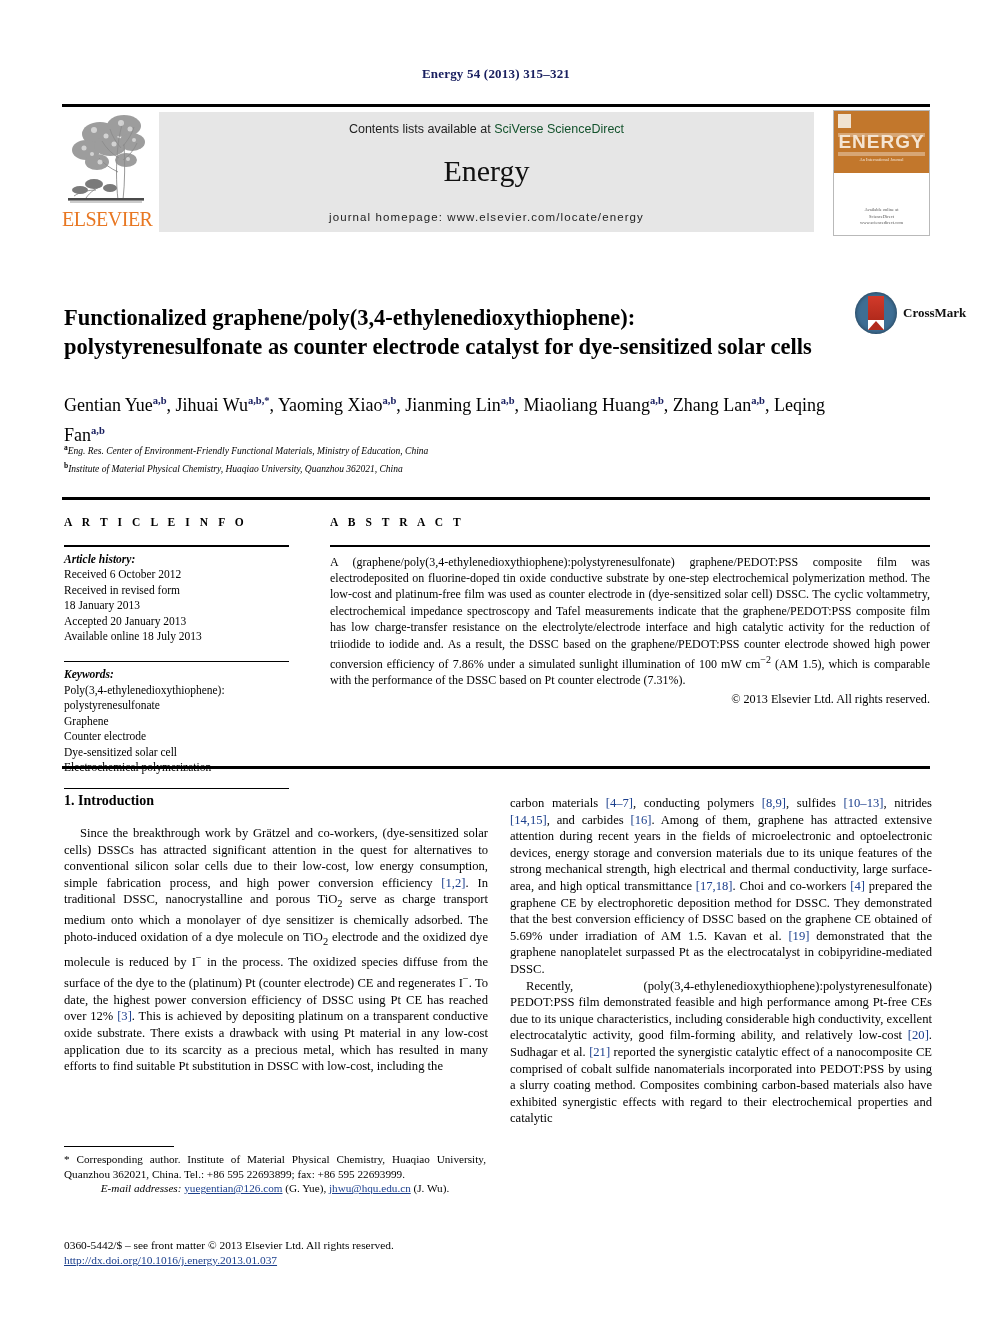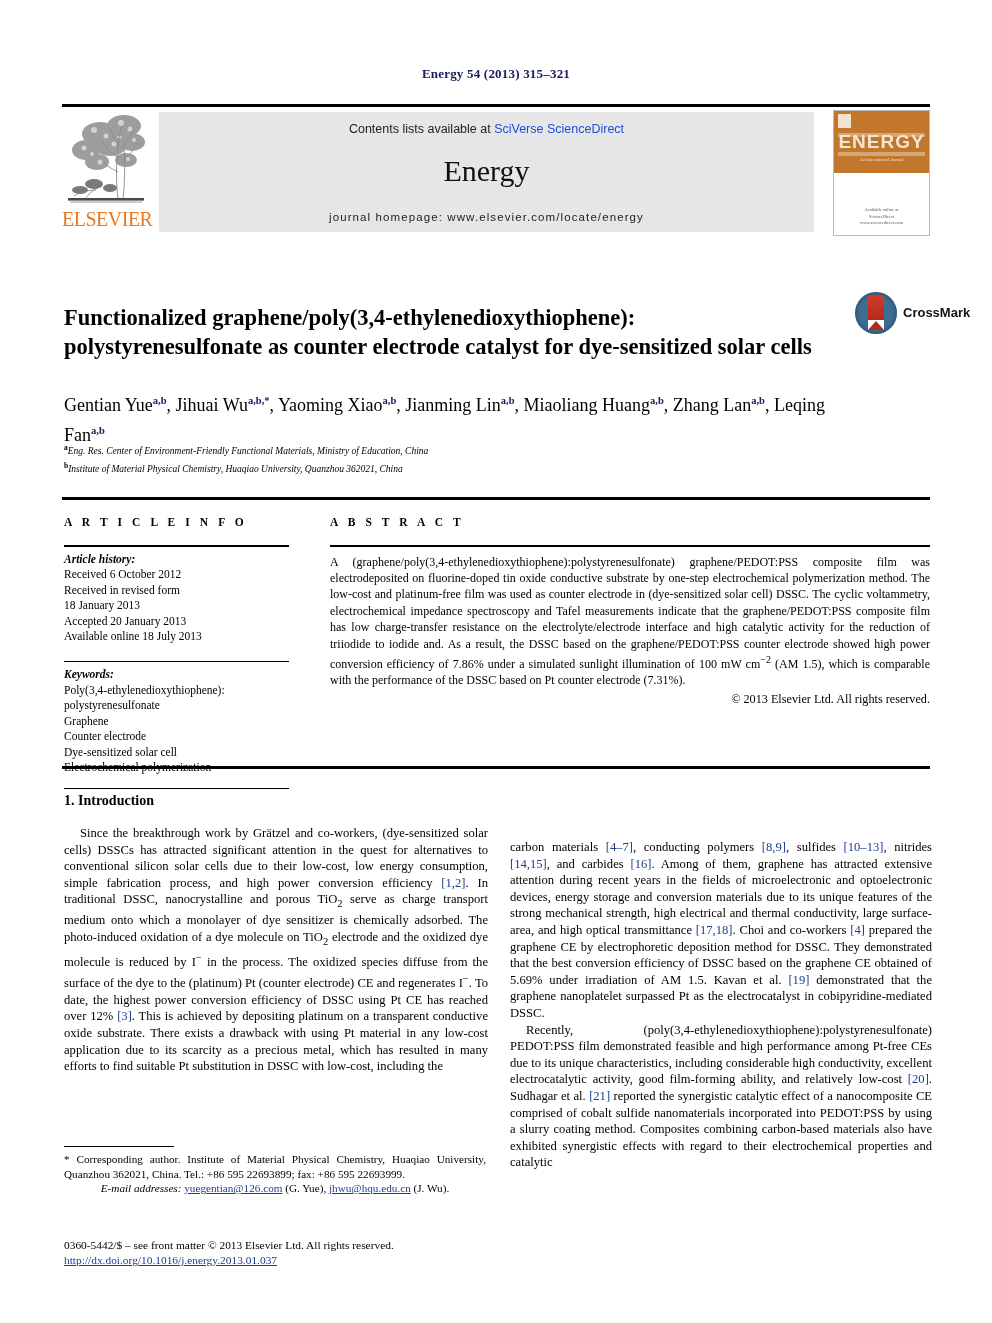--- a/index.html
+++ b/index.html
@@ -90,21 +90,21 @@
     position: absolute;
     top: 10px;
     left: 0;
     width: 100%;
     text-align: center;
     font-family: "Liberation Sans", sans-serif;
     font-size: 12.5px;
     color: #222222;
   }
   .banner-contents .sd-link {
-    color: #1d4ed8;
+    color: #14532d;
   }
   .banner-journal {
     position: absolute;
     top: 42px;
     left: 0;
     width: 100%;
     text-align: center;
     font-family: "Liberation Serif", serif;
     font-size: 30px;
     color: #111111;
@@ -228,21 +228,21 @@
     bottom: 4px;
     width: 0; height: 0;
     border-left: 8px solid transparent;
     border-right: 8px solid transparent;
     border-bottom: 9px solid #b22a1c;
   }
   .crossmark-label {
     position: absolute;
     left: 48px;
     top: 13px;
-    font-family: Liberation Sans, sans-serif;
+    font-family: Liberation Serif, serif;
     font-weight: bold;
     font-size: 13px;
     color: #111111;
   }
 
   
   .authors {
     position: absolute;
     left: 64px;
     top: 388px;
@@ -532,21 +532,21 @@
   </div>
 
   <div class="rule-strong" style="top:766px;"></div>
 
   <div class="sec-title" style="left:64px; top:793px;">1.  Introduction</div>
 
   <div class="bodycol" style="left:64px; top:825px; width:424px;">
     <p><span>Since the breakthrough work by Grätzel and co-workers, (dye-sensitized solar cells) DSSCs has attracted significant attention in the quest for alternatives to conventional silicon solar cells due to their low-cost, low energy consumption, simple fabrication process, and high power conversion efficiency </span><a class="ref" href="#">[1,2]</a><span>. In traditional DSSC, nanocrystalline and porous TiO</span><sub>2</sub><span> serve as charge transport medium onto which a monolayer of dye sensitizer is chemically adsorbed. The photo-induced oxidation of a dye molecule on TiO</span><sub>2</sub><span> electrode and the oxidized dye molecule is reduced by I</span><sup>−</sup><span> in the process. The oxidized species diffuse from the surface of the dye to the (platinum) Pt (counter electrode) CE and regenerates I</span><sup>−</sup><span>. To date, the highest power conversion efficiency of DSSC using Pt CE has reached over 12% </span><a class="ref" href="#">[3]</a><span>. This is achieved by depositing platinum on a transparent conductive oxide substrate. There exists a drawback with using Pt material in any low-cost application due to its scarcity as a precious metal, which has resulted in many efforts to find suitable Pt substitution in DSSC with low-cost, including the</span></p>
   </div>
 
-  <div class="bodycol" style="left:510px; top:795px; width:422px;margin-top:44px;">
+  <div class="bodycol" style="left:510px; top:795px; width:422px;">
     <p class="noindent"><span>carbon materials </span><a class="ref" href="#">[4–7]</a><span>, conducting polymers </span><a class="ref" href="#">[8,9]</a><span>, sulfides </span><a class="ref" href="#">[10–13]</a><span>, nitrides </span><a class="ref" href="#">[14,15]</a><span>, and carbides </span><a class="ref" href="#">[16]</a><span>. Among of them, graphene has attracted extensive attention during recent years in the fields of microelectronic and optoelectronic devices, energy storage and conversion materials due to its unique features of the strong mechanical strength, high electrical and thermal conductivity, large surface-area, and high optical transmittance </span><a class="ref" href="#">[17,18]</a><span>. Choi and co-workers </span><a class="ref" href="#">[4]</a><span> prepared the graphene CE by electrophoretic deposition method for DSSC. They demonstrated that the best conversion efficiency of DSSC based on the graphene CE obtained of 5.69% under irradiation of AM 1.5. Kavan et al. </span><a class="ref" href="#">[19]</a><span> demonstrated that the graphene nanoplatelet surpassed Pt as the electrocatalyst in cobipyridine-mediated DSSC.</span></p>
     <p><span>Recently, (poly(3,4-ethylenedioxythiophene):polystyrenesulfonate) PEDOT:PSS film demonstrated feasible and high performance among Pt-free CEs due to its unique characteristics, including considerable high conductivity, excellent electrocatalytic activity, good film-forming ability, and relatively low-cost </span><a class="ref" href="#">[20]</a><span>. Sudhagar et al. </span><a class="ref" href="#">[21]</a><span> reported the synergistic catalytic effect of a nanocomposite CE comprised of cobalt sulfide nanomaterials incorporated into PEDOT:PSS by using a slurry coating method. Composites combining carbon-based materials also have exhibited synergistic effects with regard to their electrochemical properties and catalytic</span></p>
   </div>
 
   <div class="foot-rule"></div>
   <div class="footnote">
     <span>*  Corresponding author. Institute of Material Physical Chemistry, Huaqiao University, Quanzhou 362021, China. Tel.: +86 595 22693899; fax: +86 595 22693999.</span>
     <div class="email-line"><span class="ital">E-mail addresses:</span> <a class="mail" href="#">yuegentian@126.com</a> <span>(G. Yue)</span>, <a class="mail" href="#">jhwu@hqu.edu.cn</a> <span>(J. Wu).</span></div>
   </div>
 

